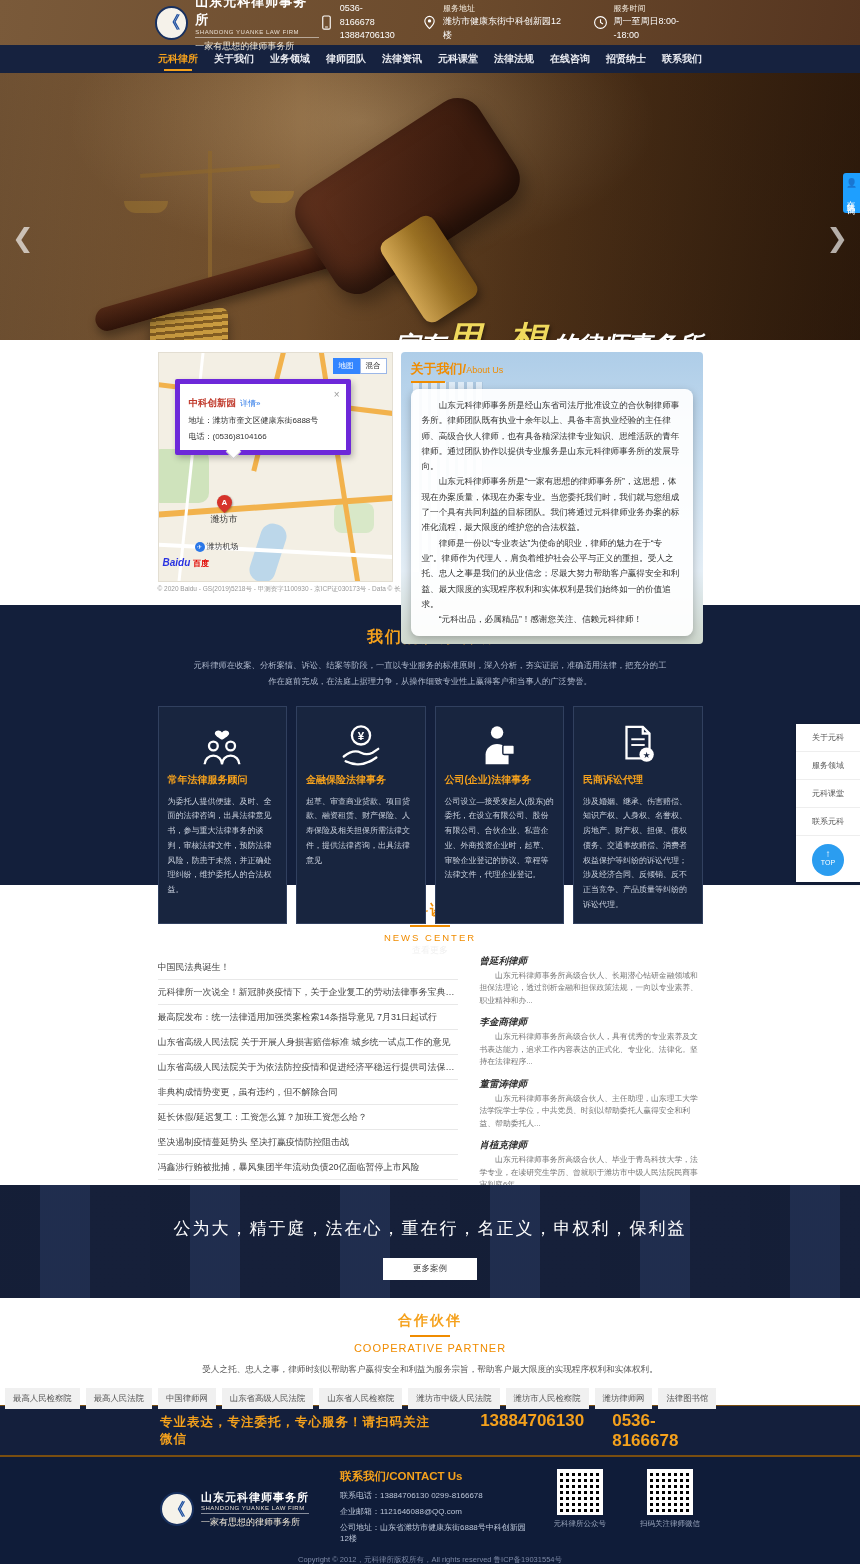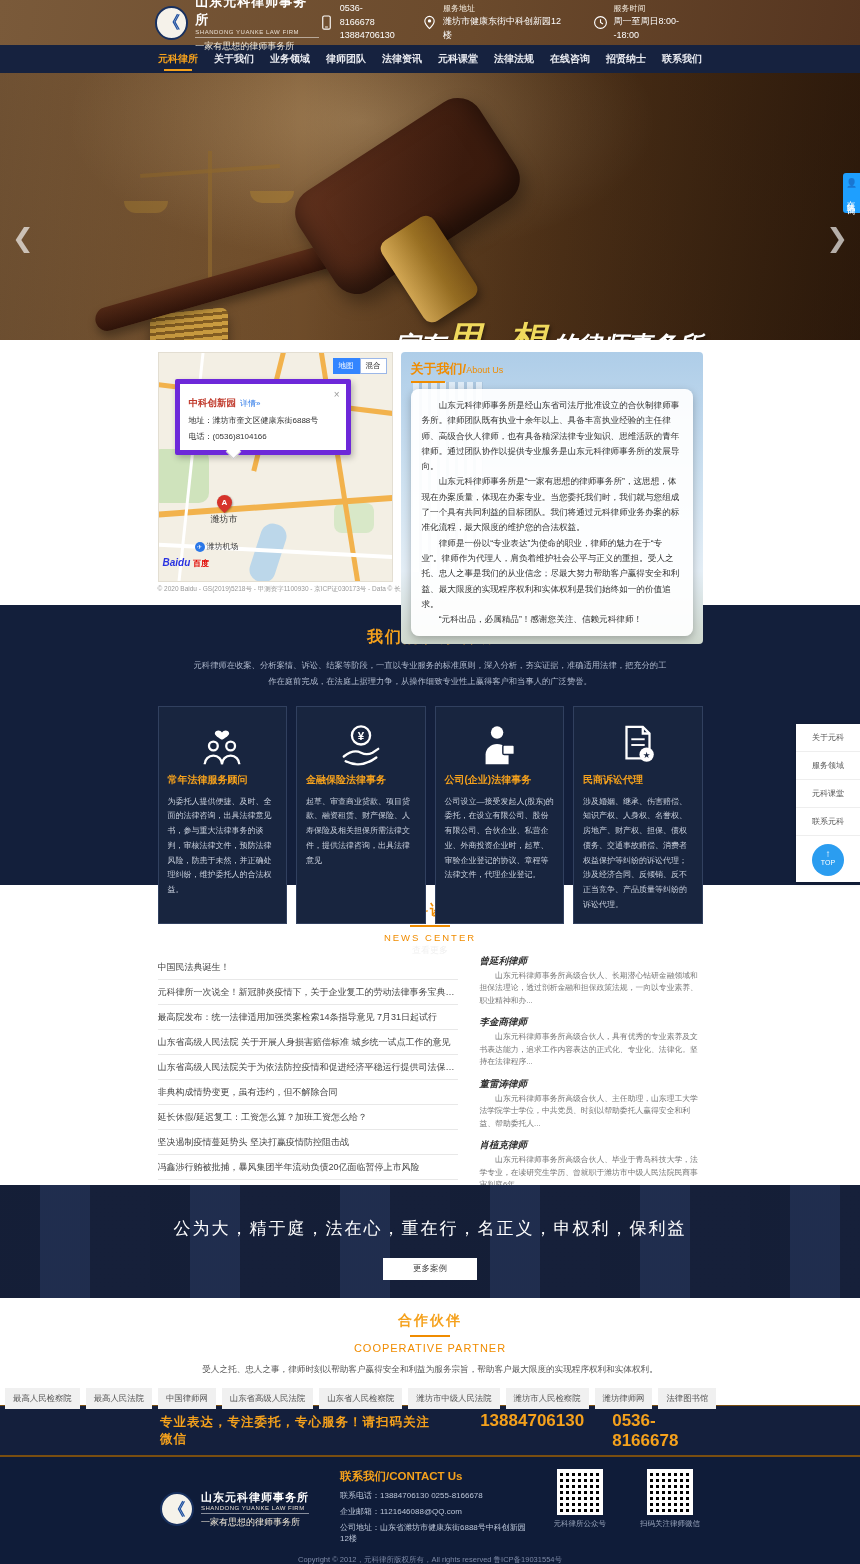--- a/index.html
+++ b/index.html
@@ -446,21 +446,21 @@
     <div class="f-brand">
       <div class="logo-badge">《</div>
       <div class="brand-text">
         <div class="cn" style="font-size:11px">山东元科律师事务所</div>
         <div class="en">SHANDONG YUANKE LAW FIRM</div>
         <div class="tag">一家有思想的律师事务所</div>
       </div>
     </div>
     <div class="f-contact">
       <div class="f-title">联系我们/CONTACT Us</div>
-      <div class="f-line">联系电话：13884706130  0255-8166678</div>
+      <div class="f-line">联系电话：13884706130  0299-8166678</div>
       <div class="f-line">企业邮箱：1121646088@QQ.com</div>
       <div class="f-line">公司地址：山东省潍坊市健康东街6888号中科创新园12楼</div>
     </div>
     <div class="f-qrs">
       <div class="qr-box">
         <div class="qr">
             <div class="px"></div>
           </div>
         <div class="qr-cap">元科律所公众号</div>
       </div>

